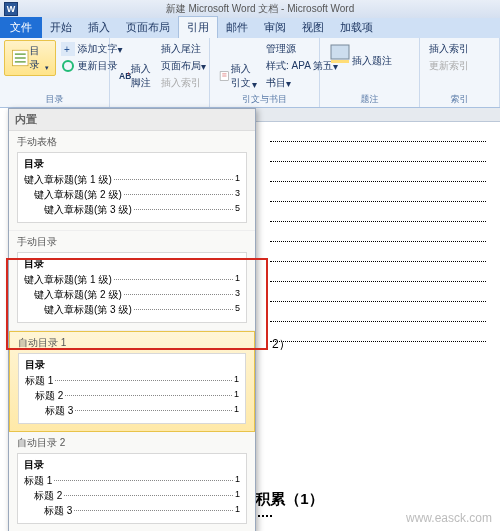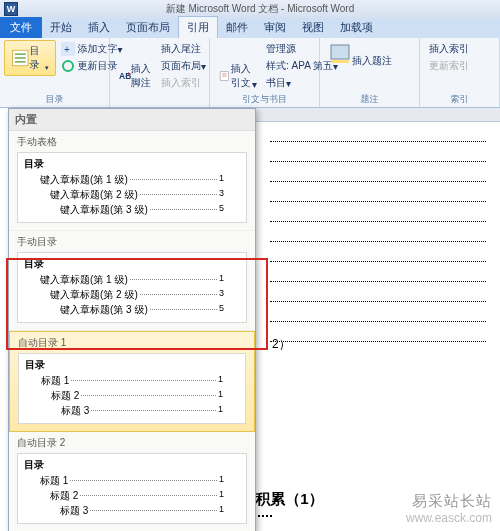--- a/index.html
+++ b/index.html
@@ -20,21 +20,21 @@
 .smallbtn .sicon{width:14px;height:14px;margin-right:3px}
 .toc-btn{background:linear-gradient(#fff2c8,#ffe48a);border:1px solid #e8c34a;border-radius:2px;padding:3px 6px}
 .col{display:flex;flex-direction:column;gap:1px;padding:1px 3px}
 .row{display:flex}
 .ruler{height:14px;background:#e6eaef;border-bottom:1px solid #bcc8d8;margin-left:250px}
 .dropdown{position:absolute;top:108px;left:8px;width:248px;background:#f9f9f7;border:1px solid #9aa8bc;box-shadow:2px 2px 6px rgba(0,0,0,.3);z-index:10;font-size:11px}
 .dd-head{background:#ececec;padding:3px 6px;font-weight:bold;color:#666;border-bottom:1px solid #ddd}
 .dd-item{padding:4px 8px;border-bottom:1px solid #eee}
 .dd-preview{background:#fff;border:1px solid #d8d8d8;margin:3px 0;padding:4px 6px;font-size:10px}
 .dd-preview .t{font-weight:bold;margin-bottom:2px}
-.dd-preview .line{display:flex;margin:1px 16px}
+.dd-preview .line{display:flex;margin:1px 0}
 .dd-preview .txt{white-space:nowrap}
 .dd-preview .dots{flex:1;border-bottom:1px dotted #888;margin:0 2px;height:7px}
 .dd-preview .pn{font-size:9px}
 .dd-sel{background:linear-gradient(#fff5d6,#ffe9a8);border:1px solid #e8c34a}
 .redbox{position:absolute;border:2px solid #d4281e;top:258px;left:6px;width:262px;height:92px;z-index:20;pointer-events:none}
 .docbody{position:absolute;top:122px;left:256px;right:0;color:#000}
 .docline{border-bottom:1px dotted #000;height:14px;margin:6px 14px}
 .wm{position:absolute;right:8px;bottom:6px;text-align:right;color:#888;font-size:13px;z-index:5}
 .wm .a{color:#9a9a9a;font-size:15px;letter-spacing:1px}
 .wm .b{color:#bcbcbc;font-size:12px}
@@ -269,15 +269,14 @@
   <div class="docline"></div>
     <div class="docline"></div>
 </div>
 
 <div class="p2">2）</div>
 
 <div class="doctitle2">2016考研英语作文热点话题词汇积累（1）</div>
 <div style="position:absolute;bottom:14px;left:42px;width:230px;border-bottom:2px dotted #000"></div>
 
 <div class="wm">
-  <div class="a">易采站长站</div>
   <div class="b">www.easck.com</div>
 </div>
 
 </body></html>

